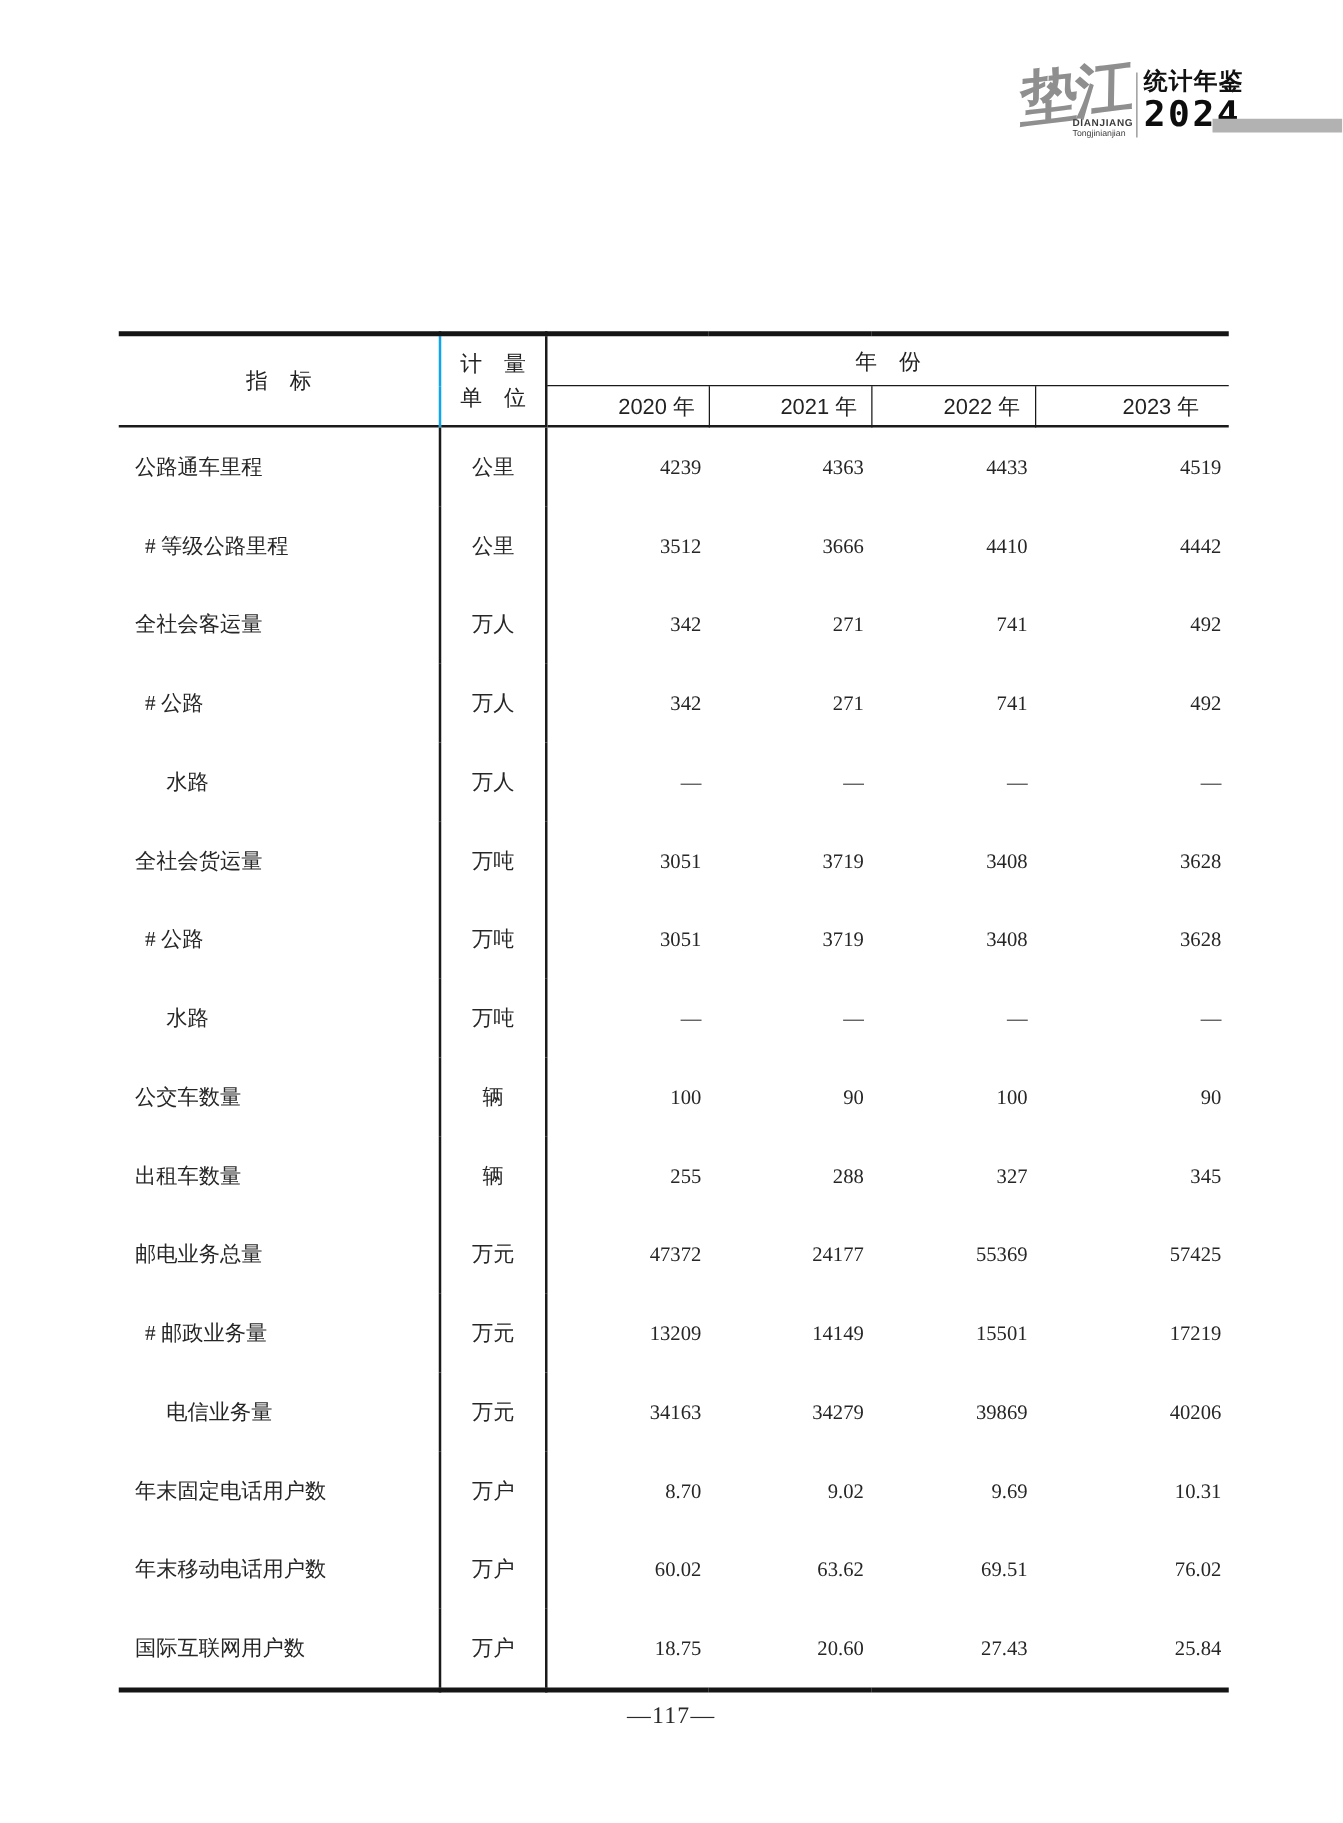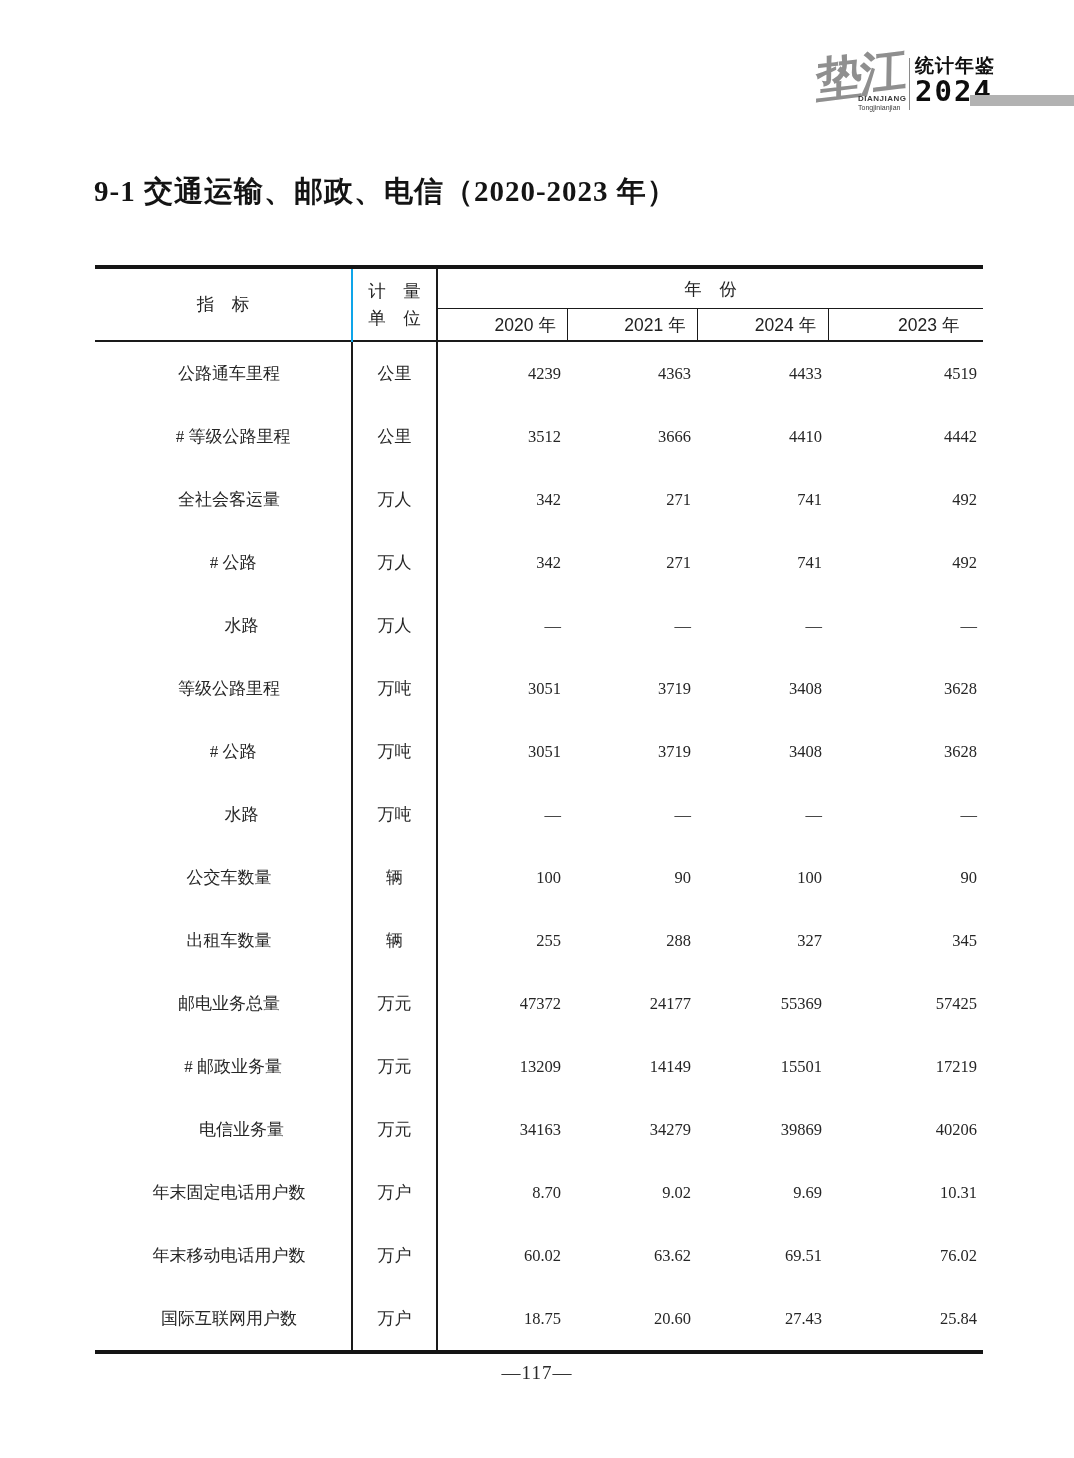--- a/index.html
+++ b/index.html
@@ -45,21 +45,21 @@
     font-family:"Liberation Sans","DejaVu Sans",sans-serif;font-size:17.5px;color:#222;
     text-align:center;
   }
   th.h-ind,th.h-unit{line-height:1.5;}
   th.h-unit{border-right:2px solid #1a1a1a;margin-left:12px;}
   th.h-ind{border-right:2px solid #0ea5e9;}
   tr.h-year-group th{height:37px;border-bottom:1.5px solid #1a1a1a;}
   tr.h-years th{height:29px;padding-left:47px;}
   tr.h-years th + th{border-left:1.5px solid #1a1a1a;}
   tbody td{height:61px;font-size:17px;color:#262626;}
-  td.c-ind{border-right:2px solid #1a1a1a;text-align:center;}
+  td.c-ind{border-right:2px solid #1a1a1a;text-align:left;}
   td.c-unit{border-right:2px solid #1a1a1a;text-align:center;}
   td.c-val{text-align:right;padding-right:6px;font-size:16.5px;}
   .ind-0{padding-left:13px;}
   .ind-1{padding-left:21px;}
   .ind-2{padding-left:38px;}
 
   
   .page-number{
     position:absolute;top:1362px;left:0;width:100%;text-align:center;
     font-size:19px;color:#2a2a2a;letter-spacing:1px;
@@ -79,21 +79,20 @@
       </div>
     </div>
     <div class="logo-divider"></div>
     <div class="logo-right">
       <div class="logo-yearbook">统计年鉴</div>
       <div class="logo-year">2024</div>
     </div>
   </div>
   <div class="gray-bar"></div>
 
-  <div class="doc-title">9-1  交通运输、邮政、电信（2020-2023 年）</div>
 
   <table class="stat">
     <colgroup>
       <col style="width:257px">
       <col style="width:85px">
       <col style="width:130px">
       <col style="width:130px">
       <col style="width:131px">
       <col style="width:155px">
     </colgroup>
@@ -102,21 +101,21 @@
         <th class="h-ind" rowspan="2">指　标</th>
         <th class="h-unit" rowspan="2">
           <div>计　量</div>
           <div>单　位</div>
         </th>
         <th colspan="4">年　份</th>
       </tr>
       <tr class="h-years">
           <th>2020 年</th>
           <th>2021 年</th>
-          <th>2024 年</th>
+          <th>2022 年</th>
           <th>2023 年</th>
         </tr>
     </thead>
     <tbody>
         <tr>
           <td class="c-ind ind-0">公路通车里程</td>
           <td class="c-unit">公里</td>
           <td class="c-val">4239</td>
           <td class="c-val">4363</td>
           <td class="c-val">4433</td>
@@ -148,21 +147,21 @@
         </tr>
         <tr>
           <td class="c-ind ind-2">水路</td>
           <td class="c-unit">万人</td>
           <td class="c-val">—</td>
           <td class="c-val">—</td>
           <td class="c-val">—</td>
           <td class="c-val">—</td>
         </tr>
         <tr>
-          <td class="c-ind ind-0">等级公路里程</td>
+          <td class="c-ind ind-0">全社会货运量</td>
           <td class="c-unit">万吨</td>
           <td class="c-val">3051</td>
           <td class="c-val">3719</td>
           <td class="c-val">3408</td>
           <td class="c-val">3628</td>
         </tr>
         <tr>
           <td class="c-ind ind-1"># 公路</td>
           <td class="c-unit">万吨</td>
           <td class="c-val">3051</td>

